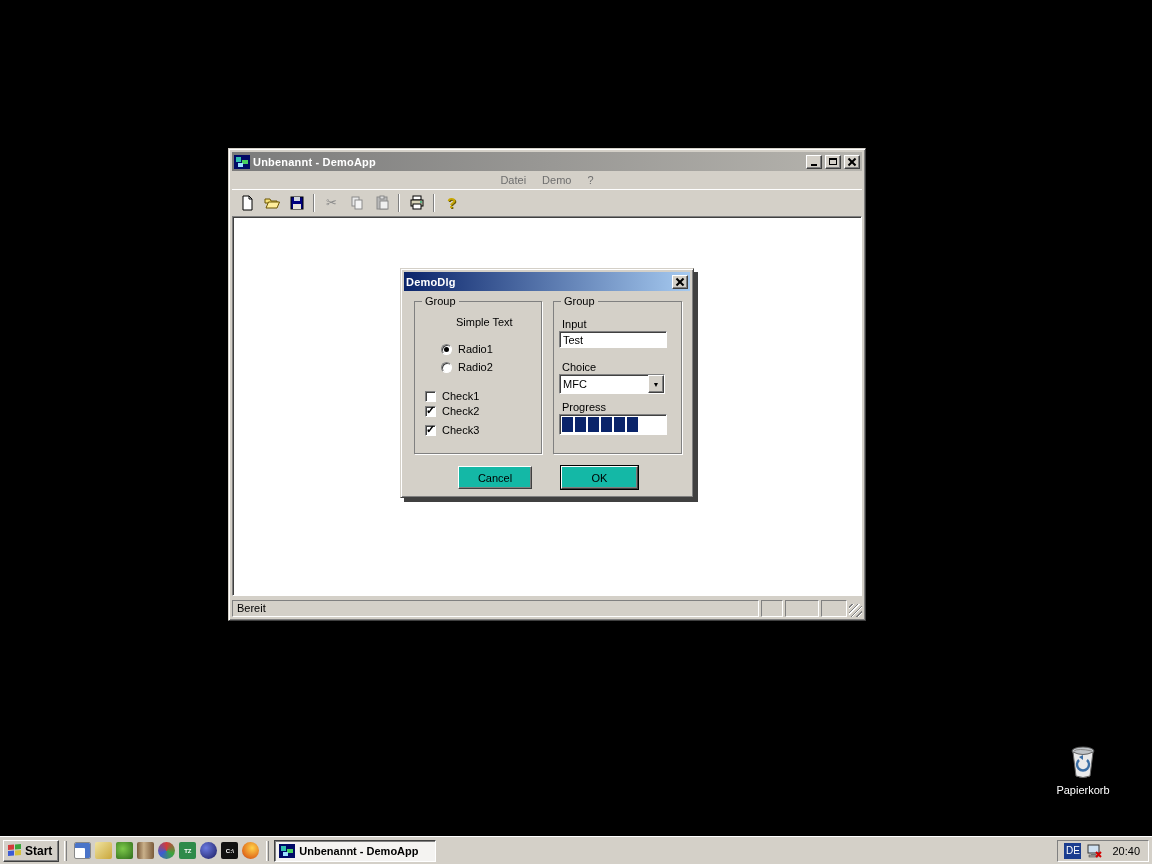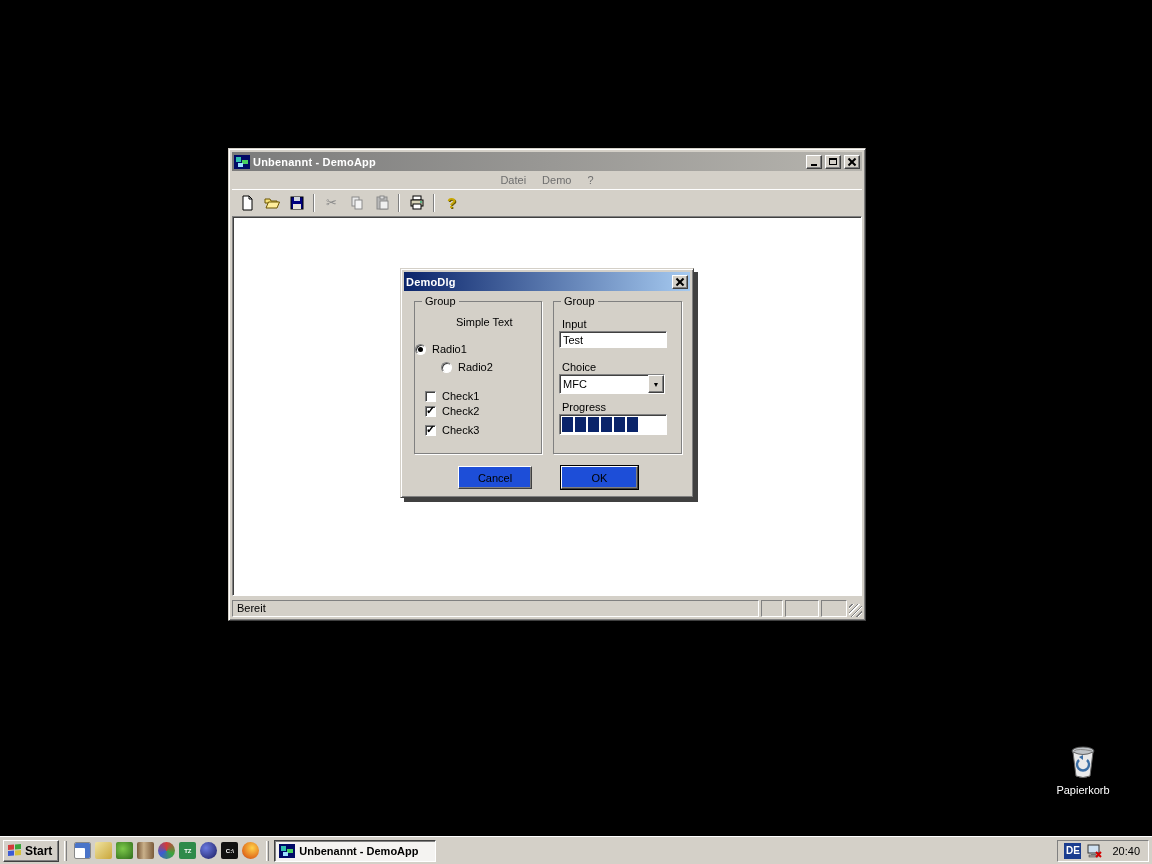--- a/index.html
+++ b/index.html
@@ -78,42 +78,42 @@
   .combo-arrow { width:16px; background:#d4d0c8; border:1px solid; border-color:#ffffff #404040 #404040 #ffffff;
                  box-shadow: inset -1px -1px 0 #808080; display:flex; align-items:center; justify-content:center; }
   .combo-arrow::after { content:"▼"; font-size:7px; }
 
   .progressbar { position:absolute; background:#fff; border:1px solid;
                  border-color:#808080 #ffffff #ffffff #808080; box-shadow: inset 1px 1px 0 #404040;
                  display:flex; align-items:stretch; padding:2px; gap:2px; }
   .pblock { width:11px; }
 
   .dlg-btn { position:absolute; height:23px; display:flex; align-items:center; justify-content:center;
-             background:#1d4ed8; border:1px solid; border-color:#ffffff #404040 #404040 #ffffff;
+             background:#14b8a6; border:1px solid; border-color:#ffffff #404040 #404040 #ffffff;
              box-shadow: inset -1px -1px 0 #808080; font-size:11px; }
   .dlg-btn-default { box-shadow: inset -1px -1px 0 #808080, 0 0 0 1px #000; }
 
   
   .taskbar { position:absolute; left:0; bottom:0; width:1152px; height:28px; background:#d4d0c8;
              border-top:1px solid #ffffff; display:flex; align-items:center; padding:0 3px; gap:3px; }
   .start-btn { height:22px; padding:0 6px 0 3px; display:flex; align-items:center; gap:3px;
                background:#d4d0c8; border:1px solid; border-color:#ffffff #404040 #404040 #ffffff;
                box-shadow: inset -1px -1px 0 #808080; font-weight:bold; font-size:12px; }
   .tb-handle { width:3px; height:20px; border-left:1px solid #ffffff; border-right:1px solid #808080; margin:0 2px; }
   .ql-tray { display:flex; align-items:center; gap:4px; padding:0 2px; }
   .ql-icon { width:17px; height:17px; display:flex; align-items:center; justify-content:center;
              font-size:6px; font-weight:bold; border-radius:2px; }
   .task-btn { height:22px; width:162px; display:flex; align-items:center; gap:4px; padding:0 4px;
               background:#f4f3f1; border:1px solid; border-color:#404040 #ffffff #ffffff #404040;
               box-shadow: inset 1px 1px 0 #808080; font-weight:bold; }
   .task-btn span { white-space:nowrap; overflow:hidden; }
   .spacer { flex:1; }
   .tray { height:22px; display:flex; align-items:center; gap:5px; padding:0 8px 0 6px;
           border:1px solid; border-color:#808080 #ffffff #ffffff #808080; }
-  .lang-badge { width:17px; height:16px; background:#1b3d8f; color:#fff; font-weight:bold; font-size:10px;
+  .lang-badge { width:17px; height:16px; background:#1b3d8f; color:#fff; font-weight:normal; font-size:10px;
                 display:flex; align-items:center; justify-content:center; }
   .clock { font-size:11px; padding-left:4px; }
 
   
   .desktop-icon { position:absolute; left:1047px; top:744px; width:72px; display:flex;
                   flex-direction:column; align-items:center; gap:4px; color:#fff; }
   .desktop-icon .lbl { font-size:11px; }
 </style>
 </head>
 <body>
@@ -214,21 +214,21 @@
         <span class="g-close"></span>
       </span>
   </div>
 
   <div class="dialog-body">
 
     <div class="groupbox" style="left:10px; top:10px; width:128px; height:153px;">
       <span class="groupbox-label">Group</span>
       <span style="position:absolute; left:10px; top:14px;margin-left:31px;">Simple Text</span>
 
-      <div class="dlg-row" style="left:0; top:41px;">
+      <div class="dlg-row" style="left:26px; top:41px;">
         <span class="radio on"></span>
         <span>Radio1</span>
       </div>
       <div class="dlg-row" style="left:18px; top:59px;padding-left:8px;">
         <span class="radio"></span>
         <span>Radio2</span>
       </div>
 
       <div class="dlg-row" style="left:10px; top:88px;">
         <span class="checkbox"></span>

